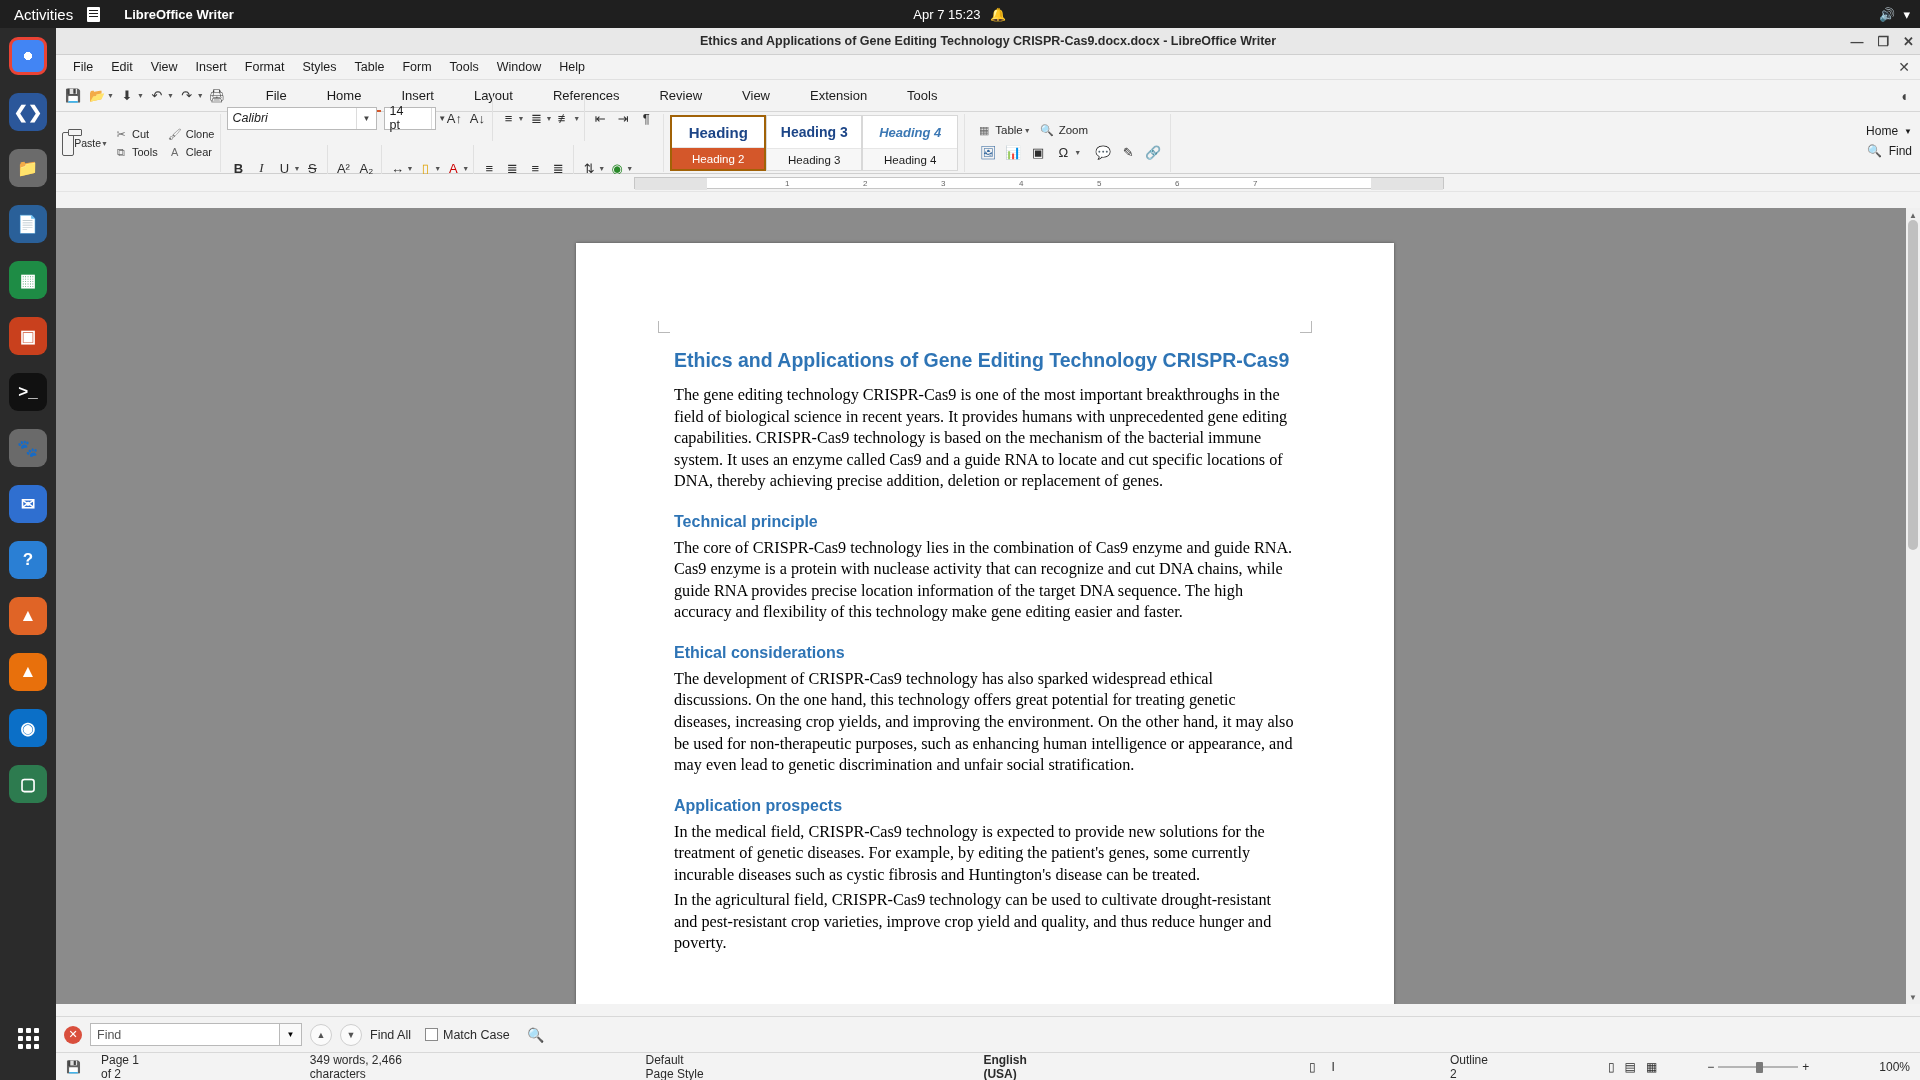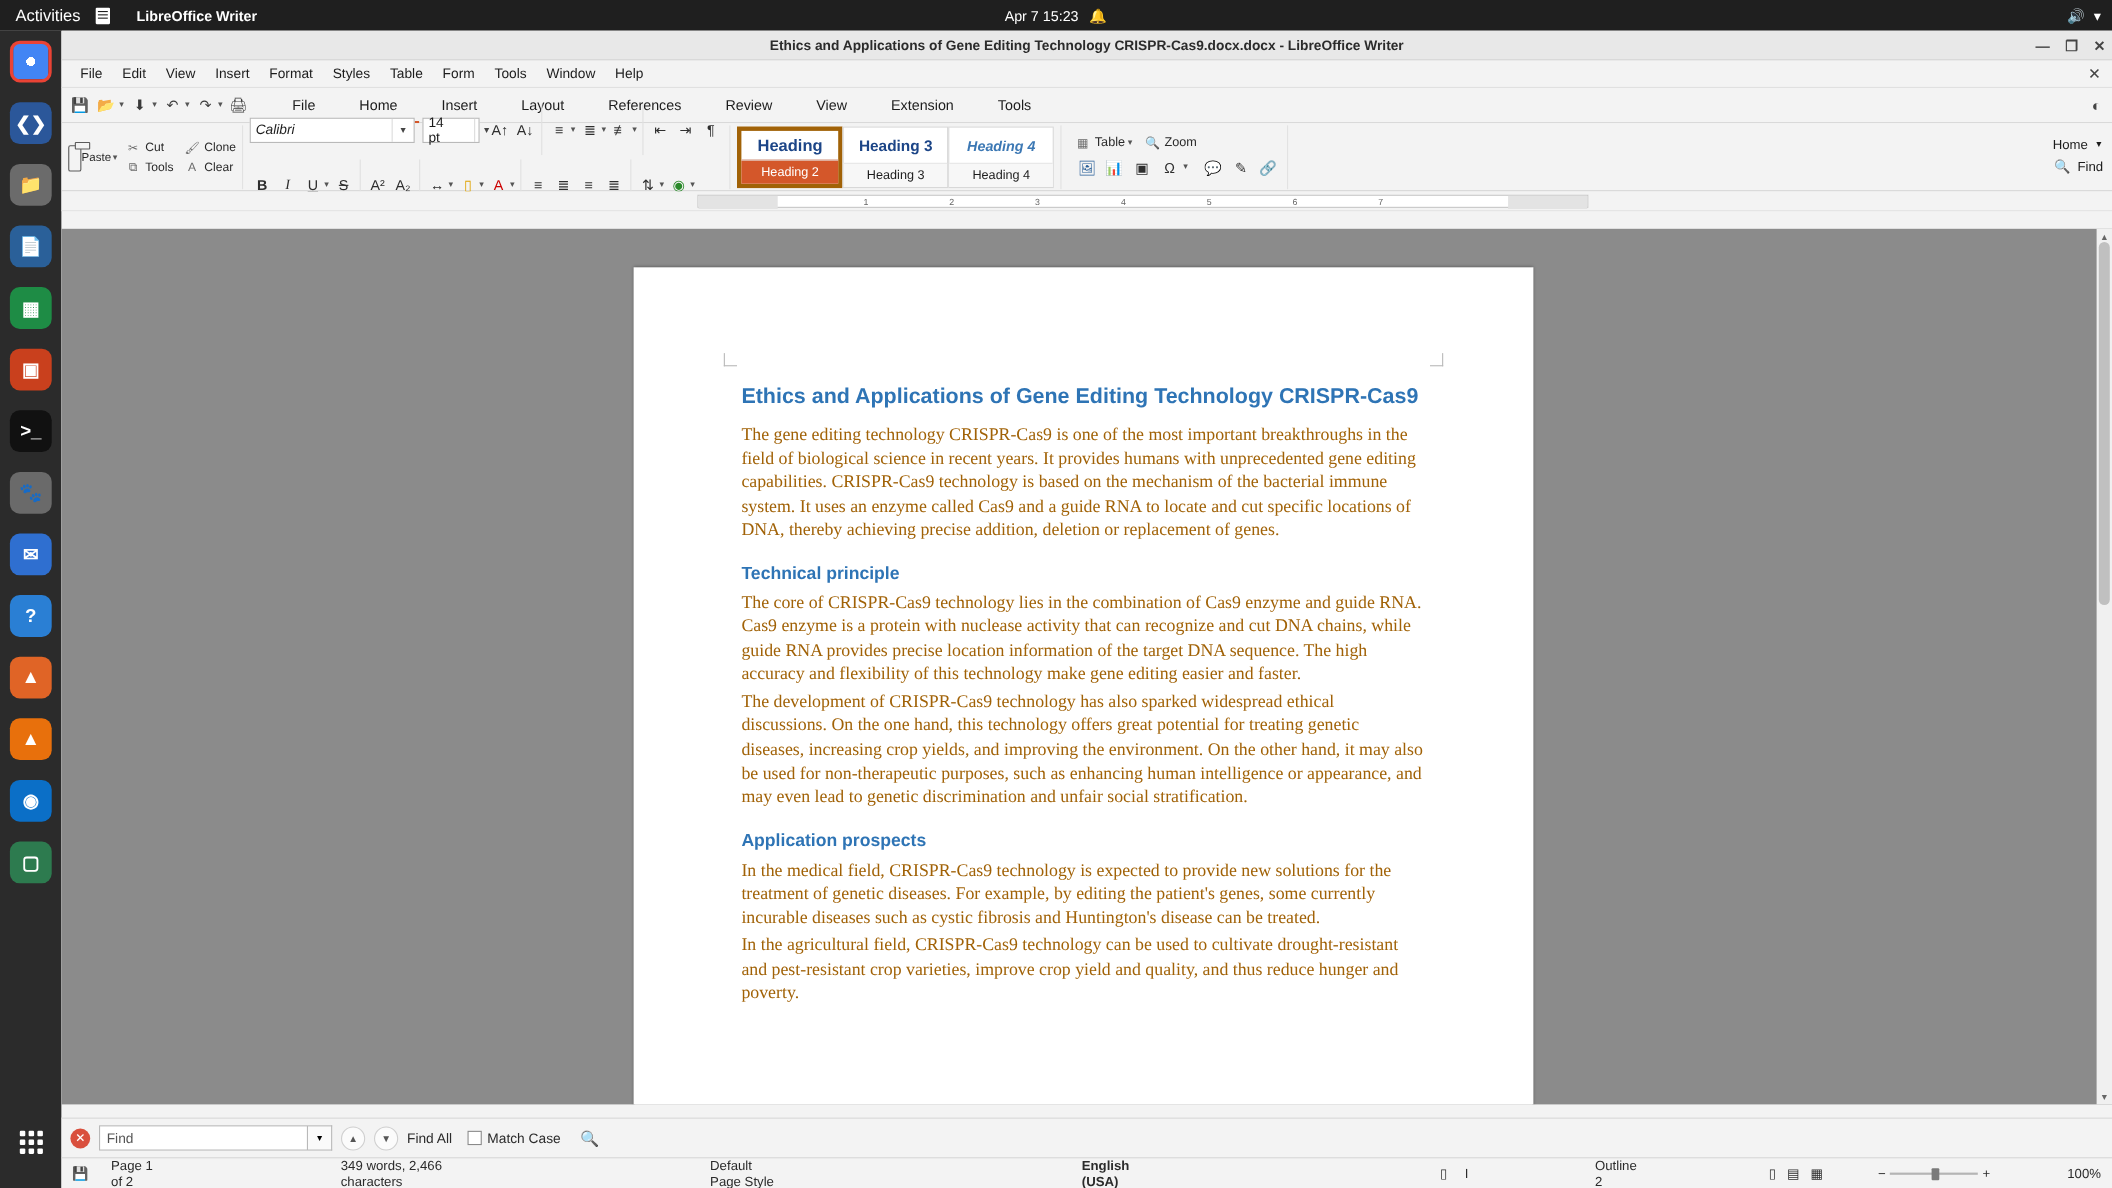--- a/index.html
+++ b/index.html
@@ -107,21 +107,21 @@
   .tbtn.und { text-decoration: underline; }
   .tbtn.strike { text-decoration: line-through; }
   .rowpair { display: flex; flex-direction: column; gap: 4px; justify-content: center; }
   .trow { display: flex; align-items: center; gap: 1px; }
 
   
   .stylegal { display: flex; align-items: center; gap: 0px; padding: 0 6px; }
   .stylecard { width: 96px; height: 56px; background: #fff; border: 1px solid #d8d8d8; display: flex; flex-direction: column; }
   .stylecard .top { flex: 1; display:flex; align-items:center; justify-content:center; font-size: 15px; color: #1c4587; font-weight: bold; }
   .stylecard .bot { height: 22px; display:flex; align-items:center; justify-content:center; font-size: 11.5px; color: #1c1c1c; background: #f7f7f7; border-top: 1px solid #e6e6e6;}
-  .stylecard.sel { border: 4px solid #a16207; }
+  .stylecard.sel { border: 2px solid #a16207; }
   .stylecard.sel .bot { background: #d4572a; color: #fff; }
   .stylecard.h3 .top { font-size: 14px; }
   .stylecard.h4 .top { font-size: 13px; font-style: italic; color:#3c78b4; }
 
   .rightgrp { display: flex; flex-direction: column; justify-content: center; gap: 4px; padding-left: 6px;}
   .rlabel { display: flex; align-items: center; gap: 5px; font-size: 11.5px; color: #2a2a2a; }
   .homegrp { position: absolute; right: 8px; top: 0; height: 58px; display: flex; flex-direction: column; justify-content: center; gap: 6px; font-size: 12px; color: #1c1c1c;}
   .homegrp .r { display: flex; align-items: center; gap: 6px; justify-content: flex-end;}
 
   
@@ -137,21 +137,21 @@
   #page {
     position: absolute; left: 520px; top: 35px; width: 818px; height: 1040px; background: #fff;
     box-shadow: 0 0 3px rgba(0,0,0,.4);
   }
   .corner { position: absolute; width: 12px; height: 12px; }
   .corner.tl { left: 82px; top: 78px; border-left: 1px solid #b9b9b9; border-bottom: 1px solid #b9b9b9;}
   .corner.tr { right: 82px; top: 78px; border-right: 1px solid #b9b9b9; border-bottom: 1px solid #b9b9b9;}
   .doctext { position: absolute; left: 98px; top: 105px; width: 620px; font-family: "Liberation Serif", serif; }
   .doctext h1 { font-family: "Liberation Sans", sans-serif; color: #2e74b5; font-size: 19.5px; line-height: 1.28; margin: 0 0 12px 0; font-weight: bold;}
   .doctext h2 { font-family: "Liberation Sans", sans-serif; color: #2e74b5; font-size: 16px; margin: 20px 0 7px 0; font-weight: bold;}
-  .doctext p { font-size: 16.2px; line-height: 1.33; margin: 0 0 4px 0; color: #a16207; text-align: left;}
+  .doctext p { font-size: 16.2px; line-height: 1.33; margin: 0 0 4px 0; color: #000000; text-align: left;}
 
   
   #vscroll { position: absolute; right: 0; top: 208px; width: 14px; height: 796px; background: #f0f0f0; }
   #vthumb { position: absolute; top: 12px; left: 2px; width: 10px; height: 330px; background: #c0c0c0; border-radius: 5px;}
   .scroll-arrow { position: absolute; left:0; width: 14px; height: 14px; display:flex; align-items:center; justify-content:center; font-size:8px; color:#666;}
 
   
   #findbar {
     position: absolute; left: 56px; bottom: 28px; width: 1864px; height: 36px;
     background: #f3f3f3; border-top: 1px solid #d8d8d8;
@@ -477,20 +477,21 @@
 
 <div id="canvaswrap">
   <div id="page">
     <span class="corner tl"></span>
     <span class="corner tr"></span>
     <div class="doctext">
       <h1>Ethics and Applications of Gene Editing Technology CRISPR-Cas9</h1>
       <p>The gene editing technology CRISPR-Cas9 is one of the most important breakthroughs in the field of biological science in recent years. It provides humans with unprecedented gene editing capabilities. CRISPR-Cas9 technology is based on the mechanism of the bacterial immune system. It uses an enzyme called Cas9 and a guide RNA to locate and cut specific locations of DNA, thereby achieving precise addition, deletion or replacement of genes.</p>
       <h2>Technical principle</h2>
       <p>The core of CRISPR-Cas9 technology lies in the combination of Cas9 enzyme and guide RNA. Cas9 enzyme is a protein with nuclease activity that can recognize and cut DNA chains, while guide RNA provides precise location information of the target DNA sequence. The high accuracy and flexibility of this technology make gene editing easier and faster.</p>
+      <h2>Ethical considerations</h2>
       <p>The development of CRISPR-Cas9 technology has also sparked widespread ethical discussions. On the one hand, this technology offers great potential for treating genetic diseases, increasing crop yields, and improving the environment. On the other hand, it may also be used for non-therapeutic purposes, such as enhancing human intelligence or appearance, and may even lead to genetic discrimination and unfair social stratification.</p>
       <h2>Application prospects</h2>
       <p>In the medical field, CRISPR-Cas9 technology is expected to provide new solutions for the treatment of genetic diseases. For example, by editing the patient's genes, some currently incurable diseases such as cystic fibrosis and Huntington's disease can be treated.</p>
       <p>In the agricultural field, CRISPR-Cas9 technology can be used to cultivate drought-resistant and pest-resistant crop varieties, improve crop yield and quality, and thus reduce hunger and poverty.</p>
     </div>
   </div>
 </div>
 
 <div id="vscroll">
   <span class="scroll-arrow" style="top:0;">▲</span>

